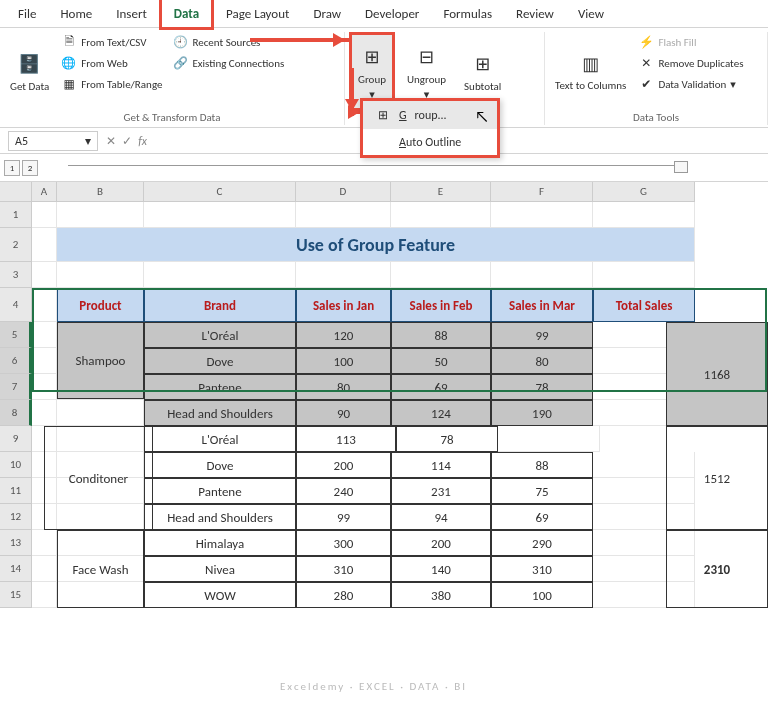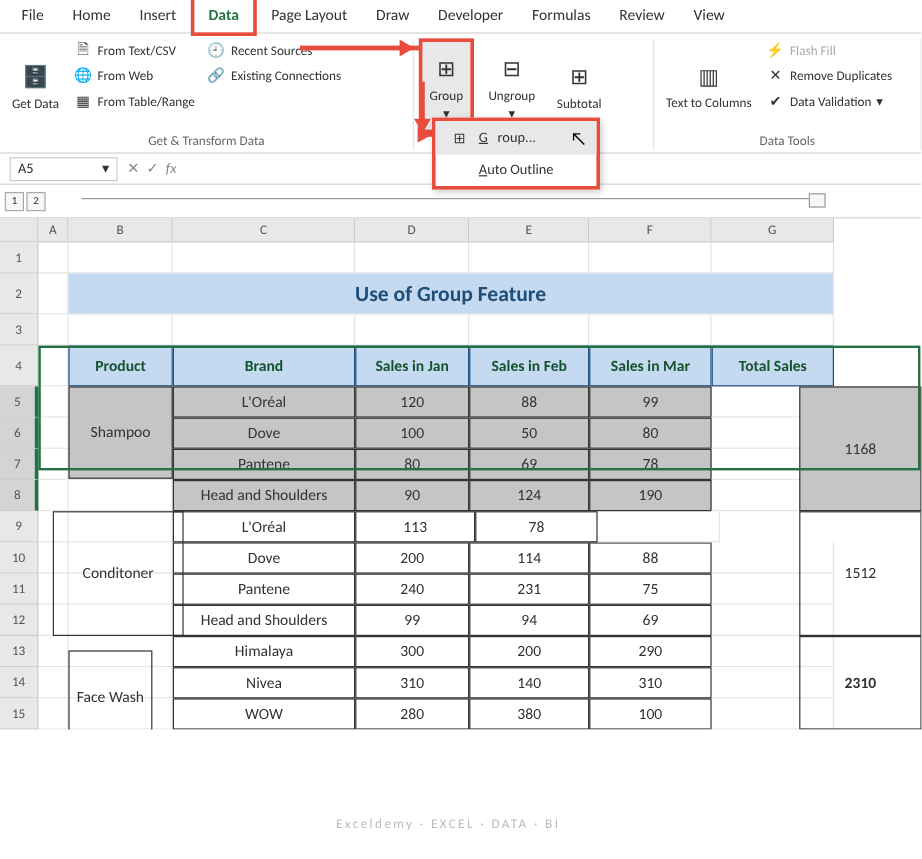--- a/index.html
+++ b/index.html
@@ -36,21 +36,21 @@
 .corner{width:32px;background:#e8e8e8;border-right:1px solid #ccc;border-bottom:1px solid #ccc}
 .rowhdr{height:26px;background:#e8e8e8;border-right:1px solid #ccc;border-bottom:1px solid #ccc;text-align:center;font-size:11px;color:#555;display:flex;align-items:center;justify-content:center}
 .rowhdr.tall{height:34px}
 .rowhdr.sel{background:#d4d4d4;border-right:3px solid #217346}
 .cells{flex:1}
 .crow{display:flex;height:26px}
 .crow.tall{height:34px}
 .cell{border-right:1px solid #e5e5e5;border-bottom:1px solid #e5e5e5}
 .cA{width:25px}.cB{width:87px}.cC{width:152px}.cD{width:95px}.cE{width:100px}.cF{width:102px}.cG{width:102px}
 .title-cell{background:#c5d9f1;text-align:center;font-size:18px;font-weight:600;color:#1f4e79;display:flex;align-items:center;justify-content:center}
-.hdr-cell{background:#c5d9f1;border:1px solid #1f4e79;font-weight:700;font-size:13px;display:flex;align-items:center;justify-content:center;color:#14532d}
+.hdr-cell{background:#c5d9f1;border:1px solid #1f4e79;font-weight:700;font-size:13px;display:flex;align-items:center;justify-content:center;color:#b91c1c}
 .dcell{border:1px solid #333;display:flex;align-items:center;justify-content:center;font-size:13px}
 .sel-row .dcell{background:#c5c5c5}
 .sel-marker{position:absolute;border:2px solid #217346;pointer-events:none}
 .arrow-h{position:absolute;height:0;border-top:4px solid #e74c3c}
 .arrow-h::after{content:"";position:absolute;right:-2px;top:-9px;border:7px solid transparent;border-left:12px solid #e74c3c}
 .arrow-v{position:absolute;width:0;border-left:4px solid #e74c3c}
 .arrow-v::after{content:"";position:absolute;left:-9px;bottom:-2px;border:7px solid transparent;border-top:12px solid #e74c3c}
 .cursor-ptr{position:absolute;font-size:16px;color:#000;z-index:101}
 .watermark{position:absolute;left:280px;top:680px;font-size:11px;color:#bbb;letter-spacing:2px}
 .disabled{color:#aaa}
@@ -314,21 +314,21 @@
           <div class="cell cA"></div>
           <div class="cell cB"></div>
           <div class="cell cC dcell">Head and Shoulders</div>
           <div class="cell cD dcell">99</div>
           <div class="cell cE dcell">94</div>
           <div class="cell cF dcell">69</div>
           <div class="cell cG"></div>
         </div>
         <div class="crow" style="position: relative;">
           <div class="cell cA"></div>
-          <div class="cell cB dcell" style="height: 78px; position: absolute; margin-left: 25px; width: 70px; margin-top: 12px;">Face Wash</div>
+          <div class="cell cB dcell" style="height: 78px; position: absolute; margin-left: 25px; width: 87px;">Face Wash</div>
           <div class="cell cB"></div>
           <div class="cell cC dcell">Himalaya</div>
           <div class="cell cD dcell">300</div>
           <div class="cell cE dcell">200</div>
           <div class="cell cF dcell">290</div>
           <div class="cell cG dcell" style="height: 78px; position: absolute; right: 0px; width: 102px; font-weight: bold;">2310</div>
           <div class="cell cG"></div>
         </div>
         <div class="crow">
           <div class="cell cA"></div>

